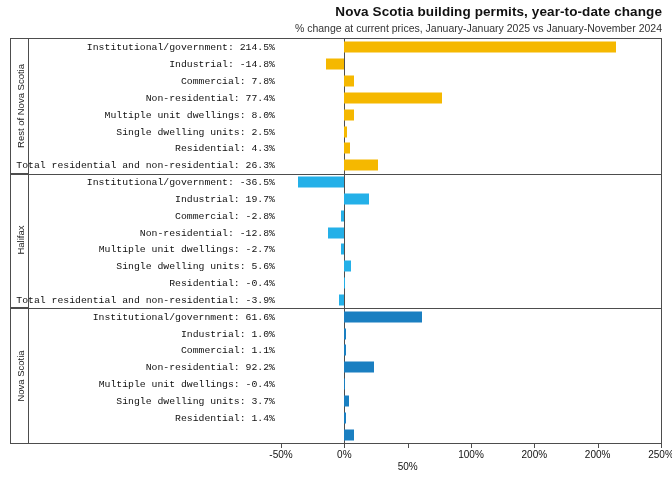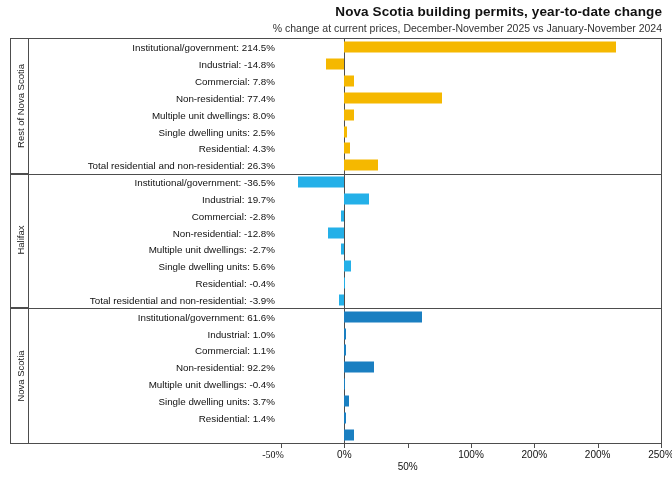--- a/index.html
+++ b/index.html
@@ -88,20 +88,21 @@
     height: 100%;
   }
   .bar-label {
     position: absolute;
     right: 6px;
     font-size: 9.8px;
     color: #111111;
     white-space: nowrap;
     text-align: right;
     transform: translateY(-50%);
+    font-family: Liberation Mono, monospace;
   }
   
   .bars-area {
     position: absolute;
     left: 270px;
     top: 0;
     right: 0;
     height: 100%;
   }
   .bar {
@@ -139,21 +140,21 @@
     transform: translateX(-50%);
     white-space: nowrap;
   }
 </style>
 </head>
 <body>
 
 <div id="root">
 
   <div class="title">Nova Scotia building permits, year-to-date change</div>
-  <div class="subtitle">% change at current prices, December-November  2025 vs January-November  2024</div>
+  <div class="subtitle">% change at current prices, January-January  2025 vs January-November  2024</div>
 
   <div id="plot">
     <div class="group-col" id="group-col">
         <div class="group-block" style="height: 134.667px;">
           <span class="group-label">Rest of Nova Scotia</span>
         </div>
         <div class="group-block" style="height: 134.667px;">
           <span class="group-label">Halifax</span>
         </div>
         <div class="group-block" style="height: 134.667px;">
@@ -211,21 +212,21 @@
         <div class="bar" style="top: 361.917px; left: 63.3333px; width: 4.68667px; background: rgb(26, 127, 193);"></div>
         <div class="bar" style="top: 378.75px; left: 63.3333px; width: 1.77333px; background: rgb(26, 127, 193);"></div>
         <div class="bar" style="top: 395.583px; left: 63.3333px; width: 9.75333px; background: rgb(26, 127, 193);"></div>
       </div>
   <div class="group-sep" style="top: 134.667px;"></div>
       <div class="group-sep" style="top: 269.333px;"></div>
     </div>
 
   <div class="axis" id="axis">
       <div class="tick" style="left: 271px;"></div>
-      <div class="tick-label" style="left: 263px; font-family: Liberation Serif, serif;">-50%</div>
+      <div class="tick-label" style="left: 271px;">-50%</div>
       <div class="tick" style="left: 334.333px;"></div>
       <div class="tick-label" style="left: 334.333px;">0%</div>
       <div class="tick" style="left: 397.667px;"></div>
       <div class="tick-label" style="left: 397.667px; margin-top: 12px;">50%</div>
       <div class="tick" style="left: 461px;"></div>
       <div class="tick-label" style="left: 461px;">100%</div>
       <div class="tick" style="left: 524.333px;"></div>
       <div class="tick-label" style="left: 524.333px;">200%</div>
       <div class="tick" style="left: 587.667px;"></div>
       <div class="tick-label" style="left: 587.667px;">200%</div>

